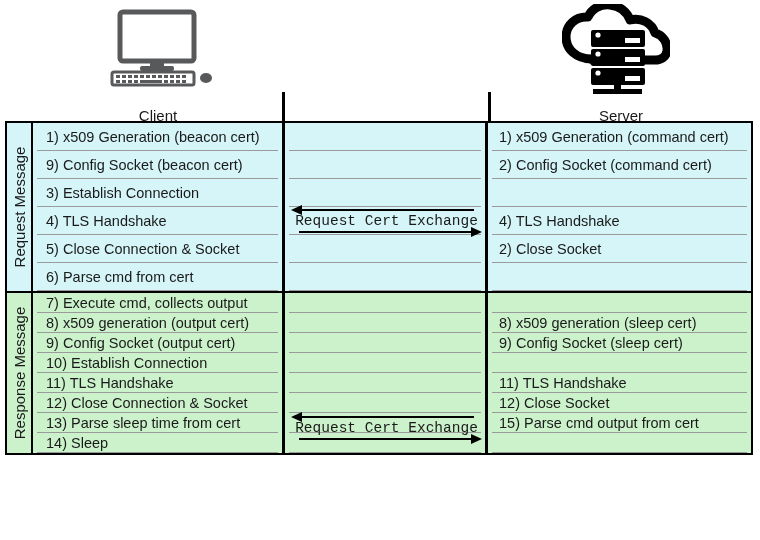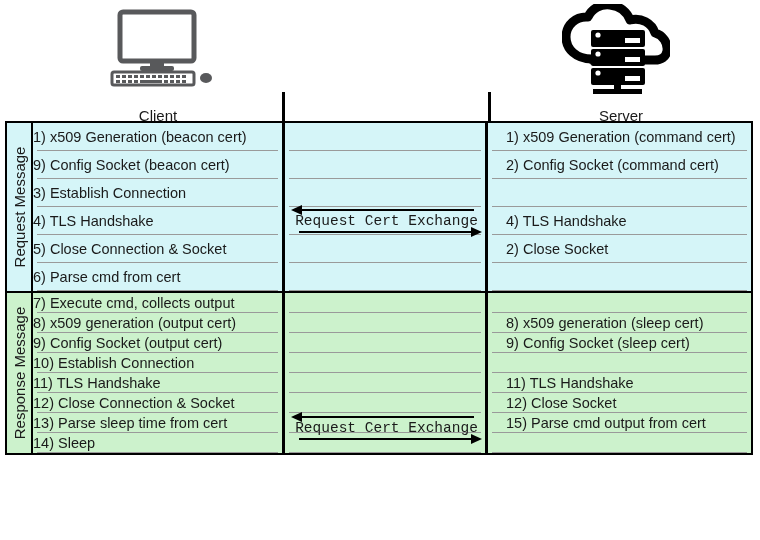--- a/index.html
+++ b/index.html
@@ -121,30 +121,30 @@
     box-sizing: border-box;
     font-size: 14.5px;
     color: #1a1a1a;
     display: flex;
     align-items: center;
     white-space: nowrap;
     overflow: hidden;
   }
   .cell-client {
     flex: 0 0 252px;
-    padding-left: 0;
+    padding-left: 13px;
     border-right: 3px solid #000000;
   }
   .cell-middle {
     flex: 0 0 203px;
     border-right: 3px solid #000000;
   }
   .cell-server {
     flex: 1 1 auto;
-    padding-left: 18px;
+    padding-left: 11px;
   }
 
   
   .flow-row .cell::after {
     content: "";
     position: absolute;
     left: 4px; right: 4px;
     bottom: 0;
     height: 1px;
     background: #9a9a9a;

